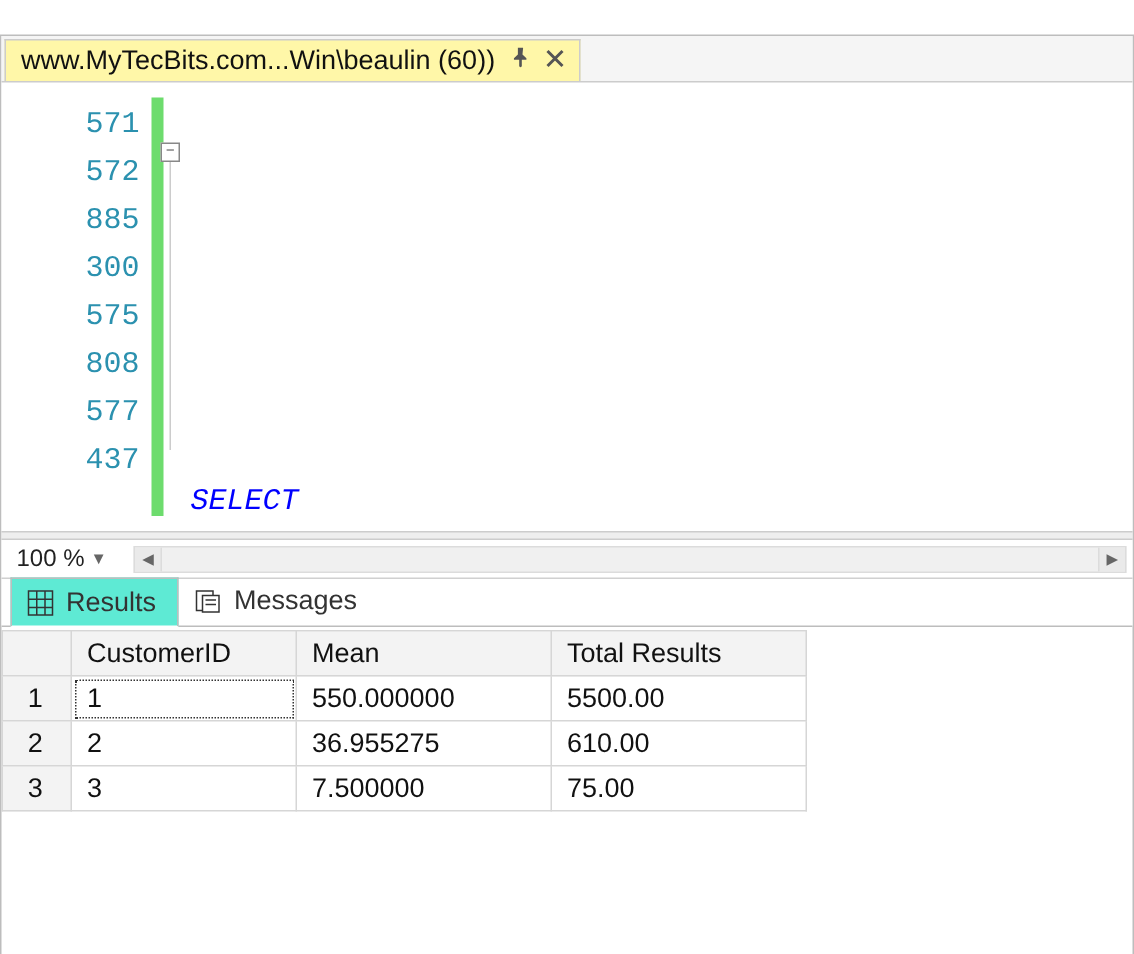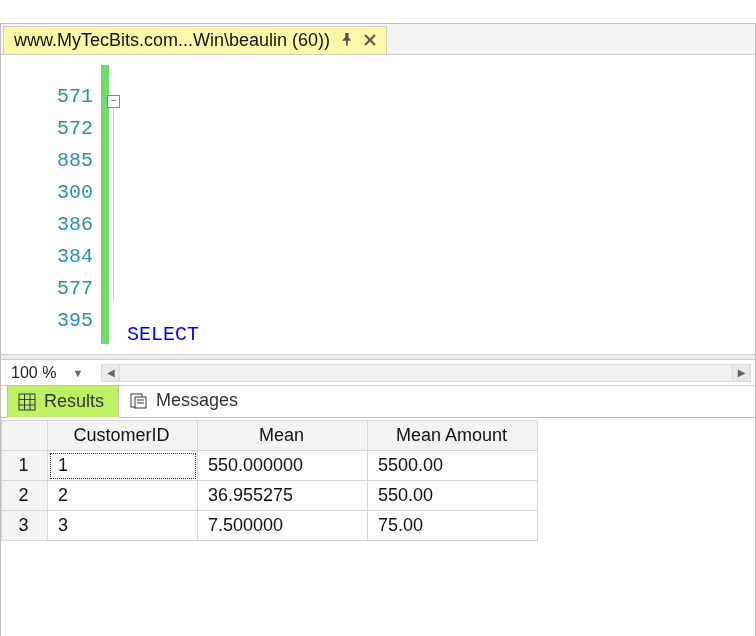--- a/index.html
+++ b/index.html
@@ -40,21 +40,21 @@
     height: 300px;
     display: flex;
     background: #ffffff;
     position: relative;
     overflow: hidden;
   }
   .gutter {
     width: 100px;
     text-align: right;
     padding-right: 8px;
-    padding-top: 26px;
+    padding-top: 13px;
     color: #2b91af;
     font-family: Consolas, 'Courier New', monospace;
     font-size: 20px;
     line-height: 32px;
     user-select: none;
   }
   .change-marker {
     width: 8px;
     background: #6ddc6d;
     margin-top: 10px;
@@ -86,21 +86,21 @@
     cursor: pointer;
   }
   .fold-line {
     position: absolute;
     left: 4px;
     top: 53px;
     width: 1px;
     height: 192px;
     background: #ccc;
   }
-  .code-content { padding-left: 18px; }
+  .code-content { padding-left: 18px; font-style: italic; }
   .k-blue { color: #0000ff; }
 
   .splitter {
     height: 6px;
     background: #eeeeee;
     border-top: 1px solid #ccc;
     border-bottom: 1px solid #ccc;
     cursor: ns-resize;
   }
 
@@ -110,21 +110,21 @@
     align-items: center;
     background: #ffffff;
     border-bottom: 1px solid #d0d0d0;
     padding-left: 6px;
     font-size: 16px;
     color: #222;
   }
   .zoom-select {
     display: flex;
     align-items: center;
-    gap: 16px;
+    gap: 4px;
     padding: 0 4px;
   }
   .zoom-chevron {
     font-size: 11px;
     color: #666;
   }
   .hscroll-track {
     flex: 1;
     height: 18px;
     background: #f0f0f0;
@@ -161,21 +161,21 @@
     display: flex;
     align-items: center;
     gap: 8px;
     padding: 5px 14px 5px 10px;
     font-size: 18px;
     color: #333;
     border: 1px solid transparent;
     cursor: pointer;
   }
   .rt-tab.active {
-    background: #bef264;
+    background: #5eead4;
     border: 1px solid #bdbdbd;
     border-bottom: 1px solid #ffffff;
     position: relative;
     top: 1px;
   }
   .rt-icon {
     width: 18px;
     height: 18px;
     display: inline-block;
   }
@@ -190,21 +190,20 @@
   }
   table.grid th, table.grid td {
     border: 1px solid #d6d6d6;
     padding: 4px 12px 4px 10px;
     text-align: left;
     font-weight: normal;
     height: 30px;
   }
   table.grid th {
     background: #f3f3f3;
-    text-align: center;
   }
   table.grid .rowhdr {
     background: #f3f3f3;
     text-align: center;
     width: 46px;
   }
   table.grid .corner {
     background: #f3f3f3;
     width: 46px;
   }
@@ -241,24 +240,24 @@
     </span>
   </div>
 </div>
 
 <div class="editor-area">
   <div class="gutter">
     <div>571</div>
     <div>572</div>
     <div>885</div>
     <div>300</div>
-    <div>386</div>
-    <div>384</div>
+    <div>575</div>
+    <div>808</div>
     <div>577</div>
-    <div>395</div>
+    <div>437</div>
   </div>
   <div class="change-marker"></div>
   <div class="code">
     <div class="fold-toggle">−</div>
     <div class="fold-line"></div>
     <div class="code-content" id="code-content">
       
     <span class="line">
 </span><span class="line"><span class="k-blue">SELECT</span>
 </span><span class="line">
@@ -305,35 +304,35 @@
   </div>
 </div>
 
 <div class="results-grid">
   <table class="grid">
     <thead>
       <tr>
         <th class="corner"></th>
         <th class="col-cust">CustomerID</th>
         <th class="col-mean">Mean</th>
-        <th class="col-total">Mean Amount</th>
+        <th class="col-total">Total Results</th>
       </tr>
     </thead>
     <tbody>
       <tr>
         <th class="rowhdr">1</th>
         <td class="selected-cell">1</td>
         <td>550.000000</td>
         <td>5500.00</td>
       </tr>
       <tr>
         <th class="rowhdr">2</th>
         <td>2</td>
         <td>36.955275</td>
-        <td>550.00</td>
+        <td>610.00</td>
       </tr>
       <tr>
         <th class="rowhdr">3</th>
         <td>3</td>
         <td>7.500000</td>
         <td>75.00</td>
       </tr>
     </tbody>
   </table>
 </div>

